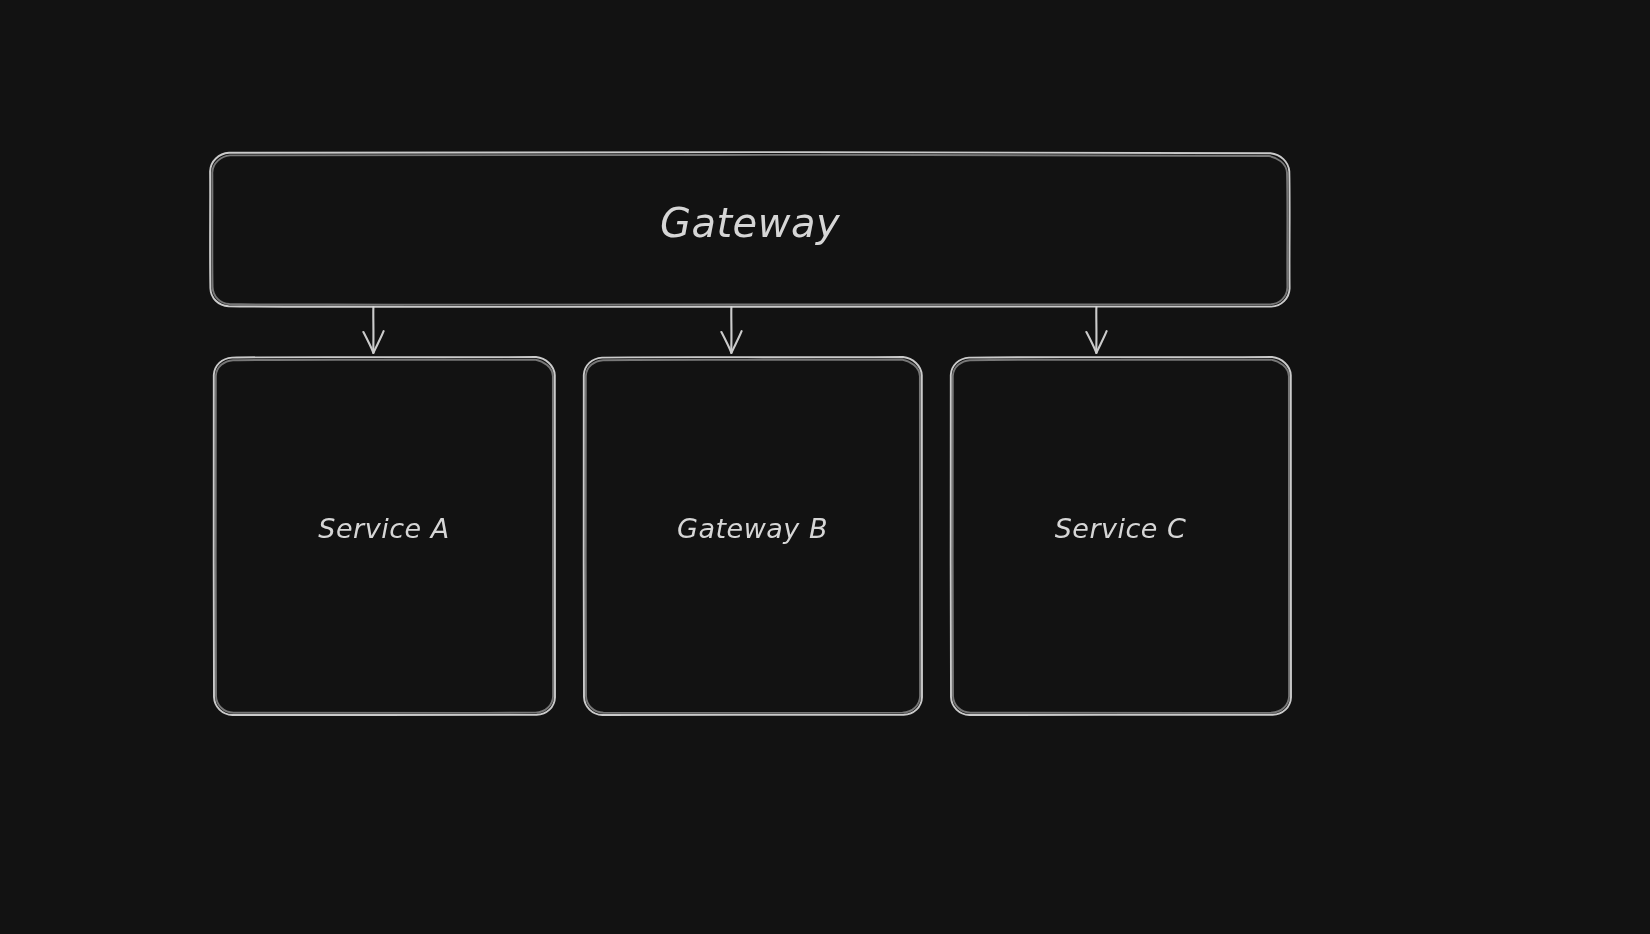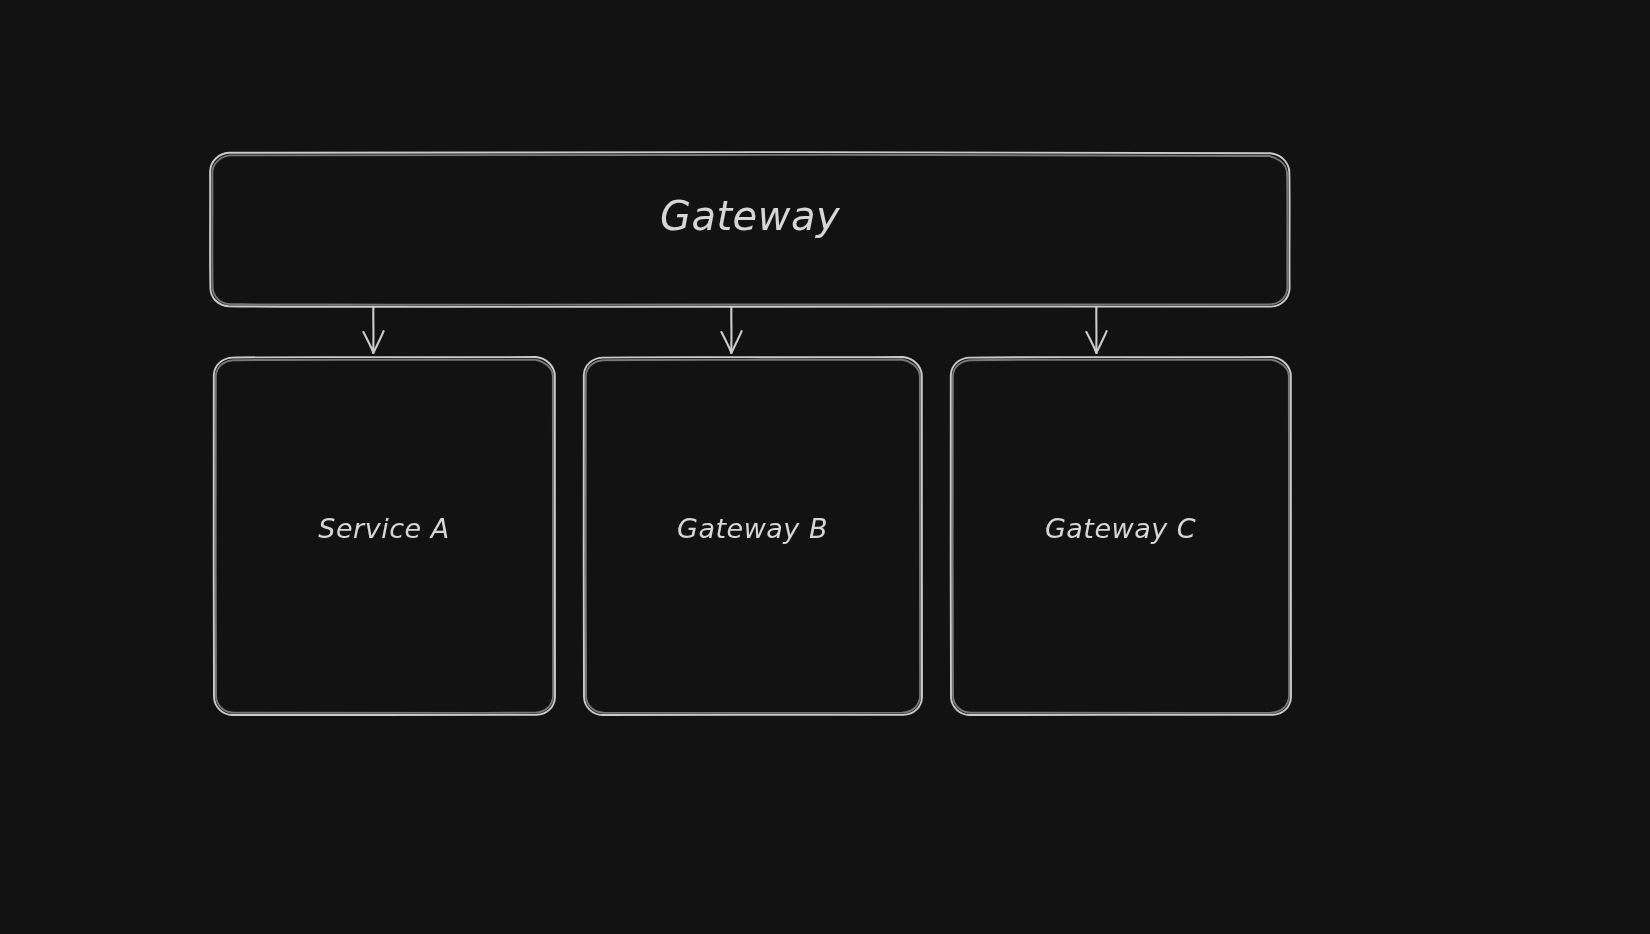--- a/index.html
+++ b/index.html
@@ -38,21 +38,21 @@
     letter-spacing: 0.5px;
     white-space: nowrap;
     user-select: none;
   }
   .node-hit {
     position: absolute;
     background: transparent;
   }
   #gateway-label {
     left: 210px;
-    top: 192px;
+    top: 199px;
     width: 1080px;
     font-size: 40px;
     line-height: 48px;
   }
   #svc-a-label {
     left: 213px;
     top: 512px;
     width: 342px;
     font-size: 27px;
     line-height: 34px;
@@ -195,15 +195,15 @@
   <div class="node-hit" id="svc-a-hit"></div>
   <div class="node-hit" id="svc-b-hit"></div>
   <div class="node-hit" id="svc-c-hit"></div>
 
   <div class="node-label" id="gateway-label">Gateway</div>
 
   <div class="node-label" id="svc-a-label">Service A</div>
 
   <div class="node-label" id="svc-b-label">Gateway B</div>
 
-  <div class="node-label" id="svc-c-label">Gateway C</div>
+  <div class="node-label" id="svc-c-label">Service C</div>
 
 </div>
 
 </body></html>

